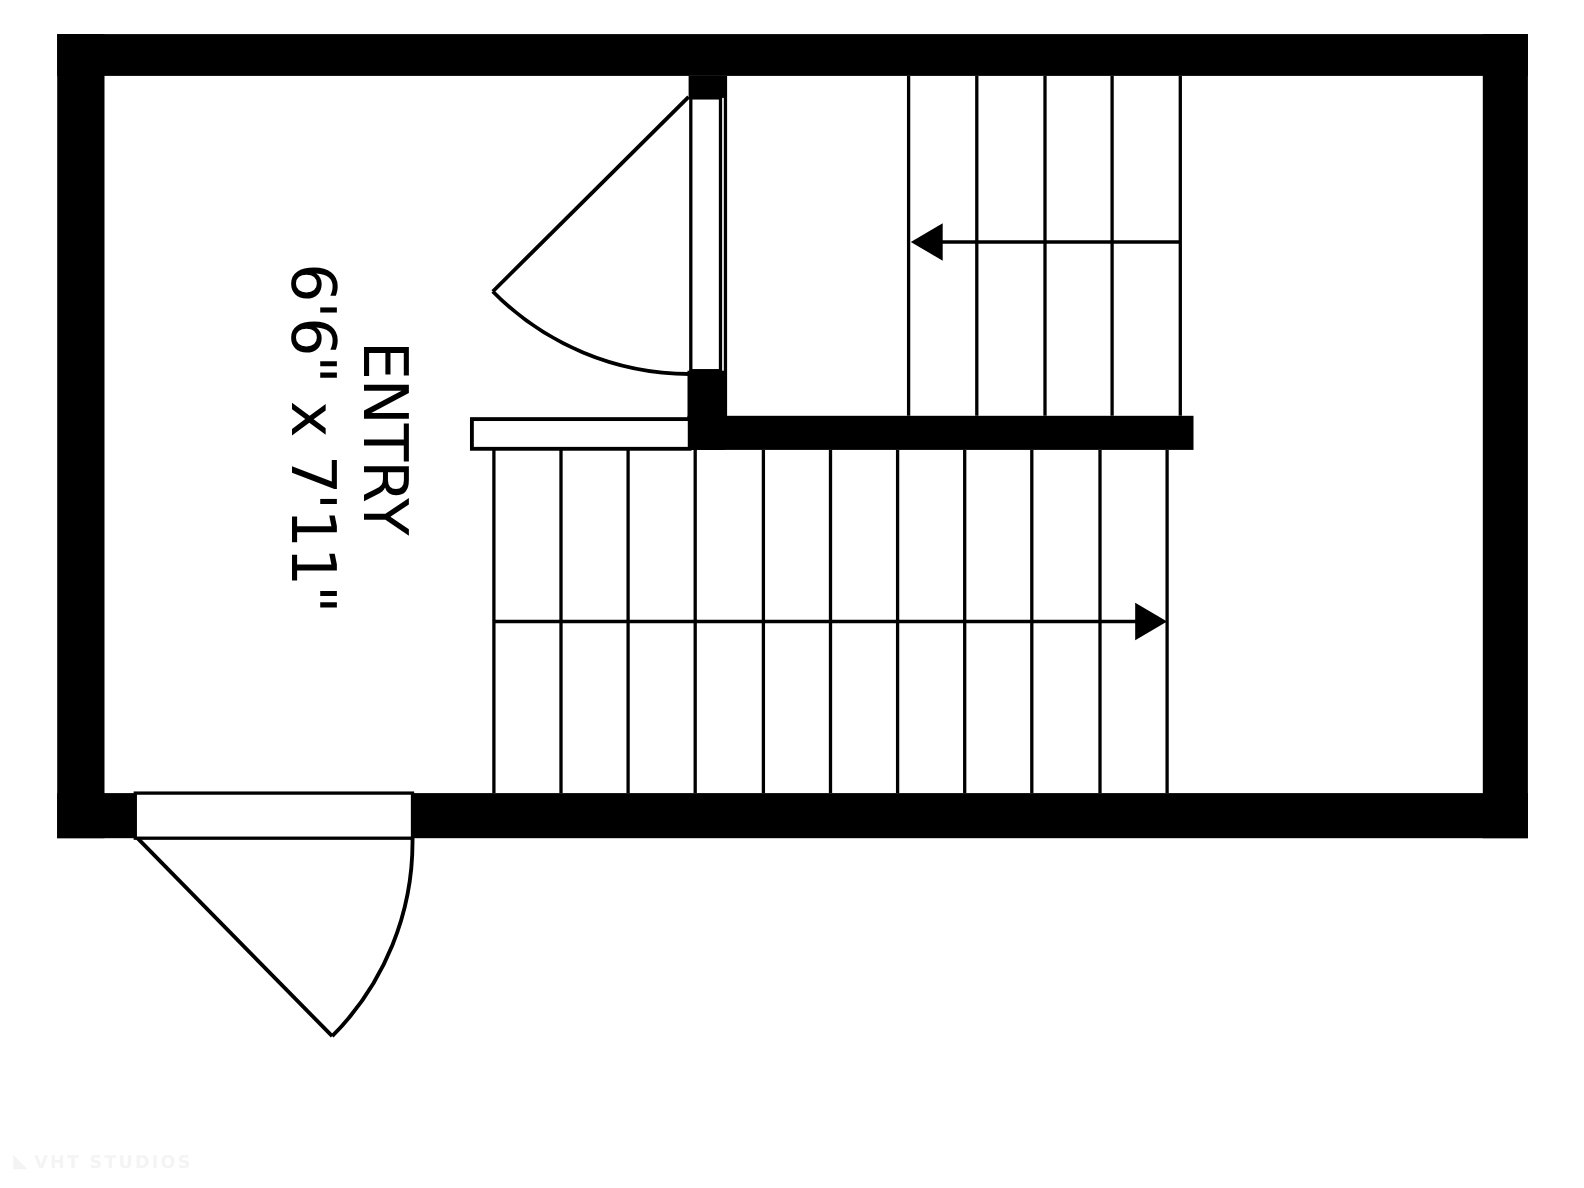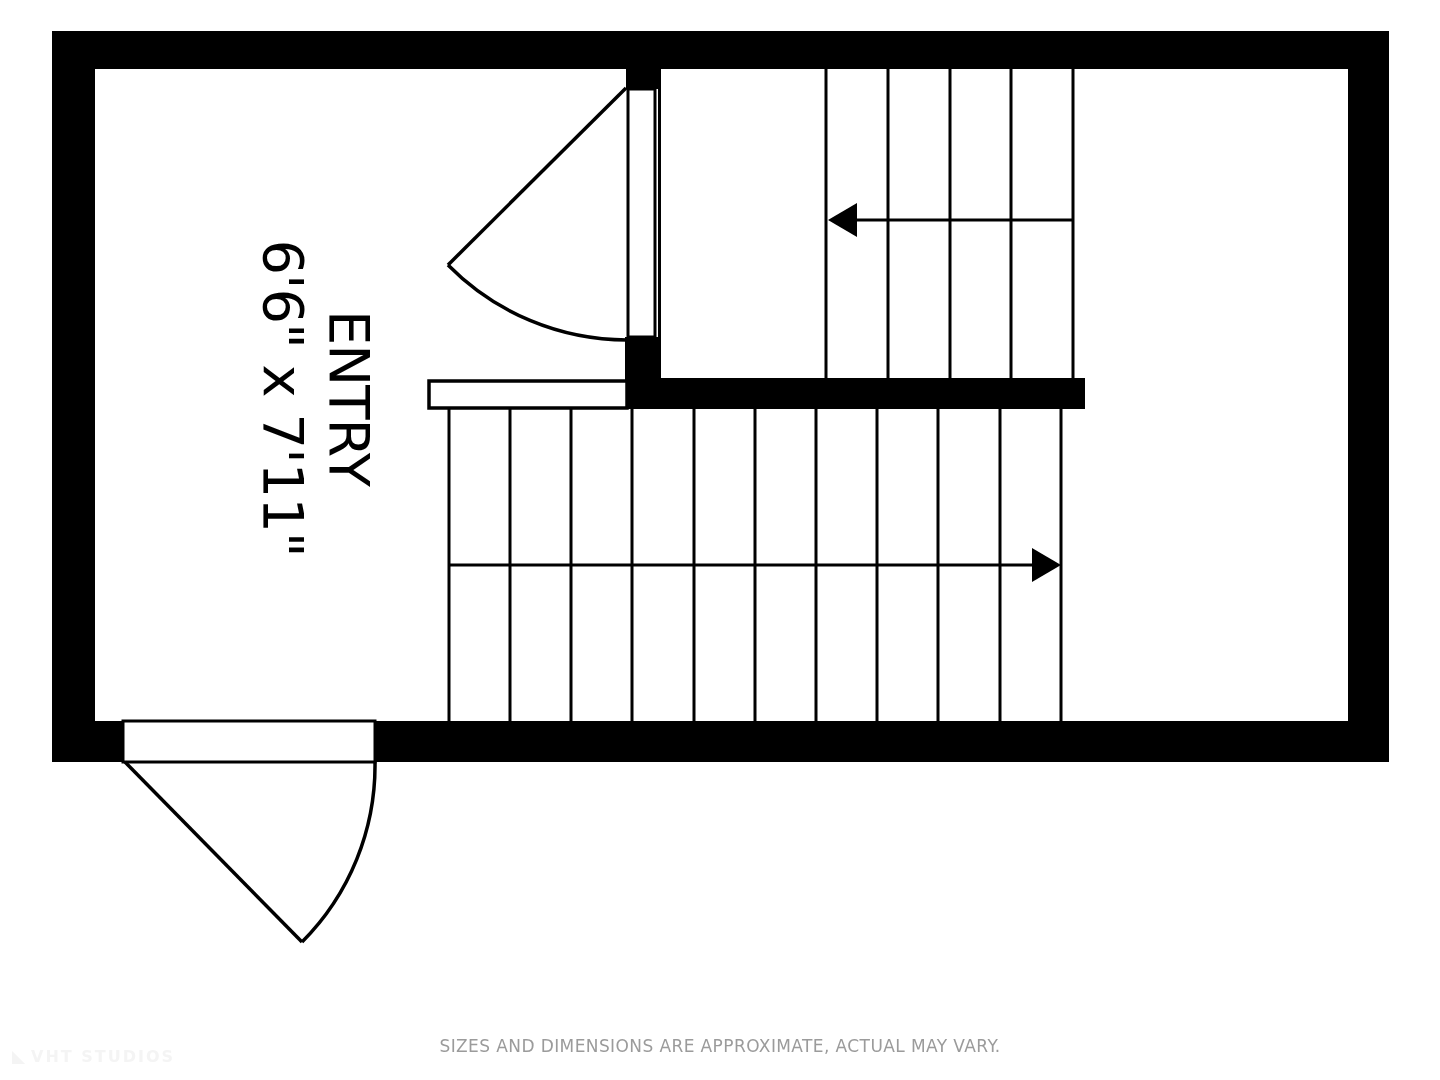--- a/index.html
+++ b/index.html
@@ -124,20 +124,19 @@
       <line x1="125" y1="762" x2="302" y2="942" stroke="#000000" stroke-width="3.5"></line>
       <path d="M 375 762 A 250 250 0 0 1 302 942" stroke="#000000" stroke-width="3.5" fill="none"></path>
     </g>
   </svg>
 
   <div class="room-label">
     <div>ENTRY</div>
     <div>6'6" x 7'11"</div>
   </div>
 
-  <div class="disclaimer">SIZES AND DIMENSIONS ARE APPROXIMATE, ACTUAL MAY VARY.</div>
 
   <div class="watermark">
     <span class="wm-icon">◣</span>
     <span>VHT STUDIOS</span>
   </div>
 
 </div>
 
 </body></html>

